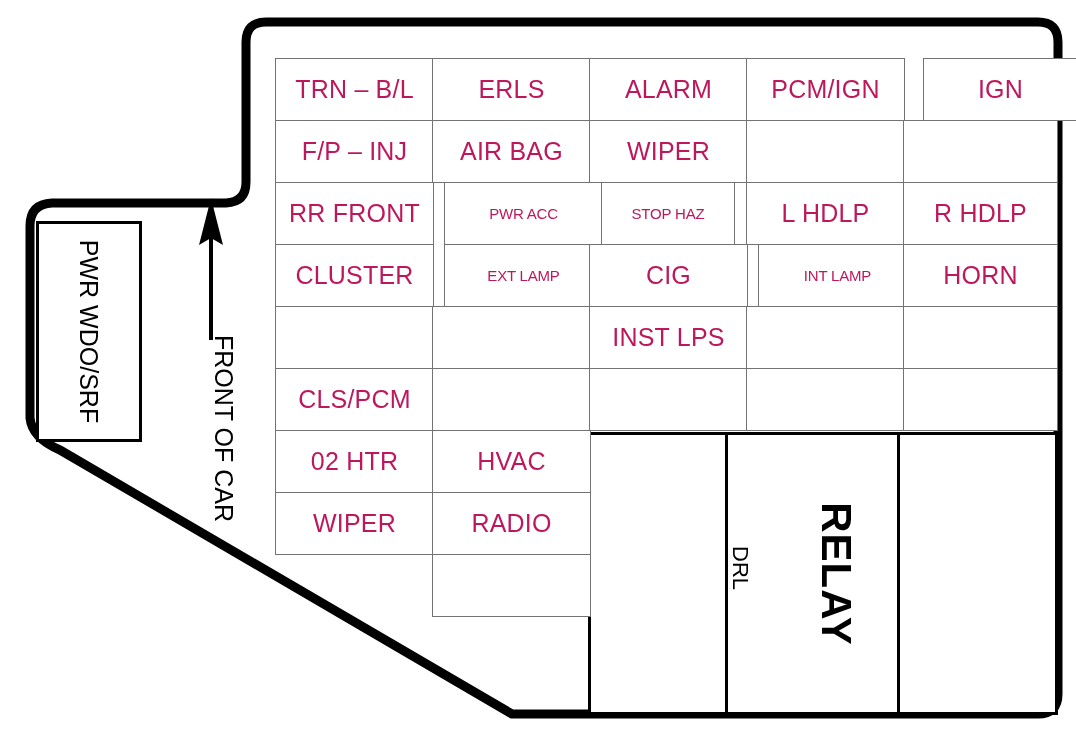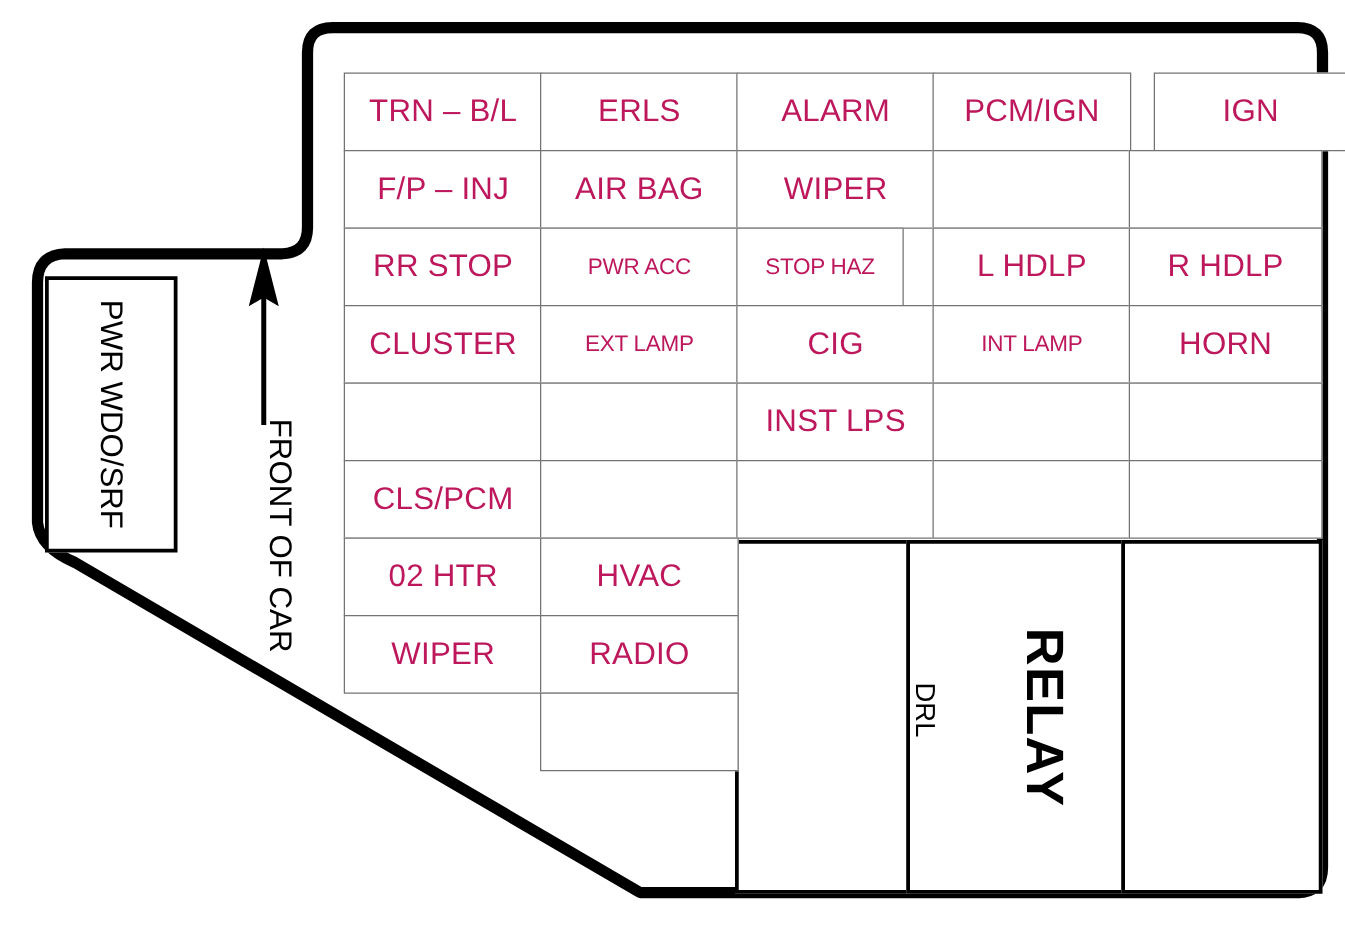--- a/index.html
+++ b/index.html
@@ -32,22 +32,23 @@
     display: flex;
     align-items: center;
     justify-content: center;
     font-size: 25px;
     letter-spacing: 0.2px;
     color: #be185d;
     white-space: nowrap;
     overflow: hidden;
   }
   .fuse-cell.tight {
-    font-size: 18px;
+    font-size: 15px;
     letter-spacing: -0.2px;
+    margin-left: 12px;
   }
   .panel-cell {
     position: absolute;
     box-sizing: border-box;
     border: 3px solid #000000;
     background: #ffffff;
   }
   .relay-wrap {
     position: absolute;
     left: 725px;
@@ -198,21 +199,21 @@
       <span>WIPER</span>
     </div>
   <div class="fuse-cell" style="left:746px; top:120px; width:159px; height:63px;">
       <span></span>
     </div>
   <div class="fuse-cell" style="left:903px; top:120px; width:155px; height:63px;">
       <span></span>
     </div>
 
   <div class="fuse-cell" style="left:275px; top:182px; width:159px; height:63px;">
-      <span>RR STOP</span>
+      <span>RR FRONT</span>
     </div>
   <div class="fuse-cell tight" style="left:432px; top:182px; width:159px; height:63px;">
       <span>PWR ACC</span>
     </div>
   <div class="fuse-cell tight" style="left:589px; top:182px; width:134px; height:63px;">
       <span>STOP  HAZ</span>
     </div>
   <div class="fuse-cell" style="left:746px; top:182px; width:159px; height:63px;">
       <span>L HDLP</span>
     </div>

